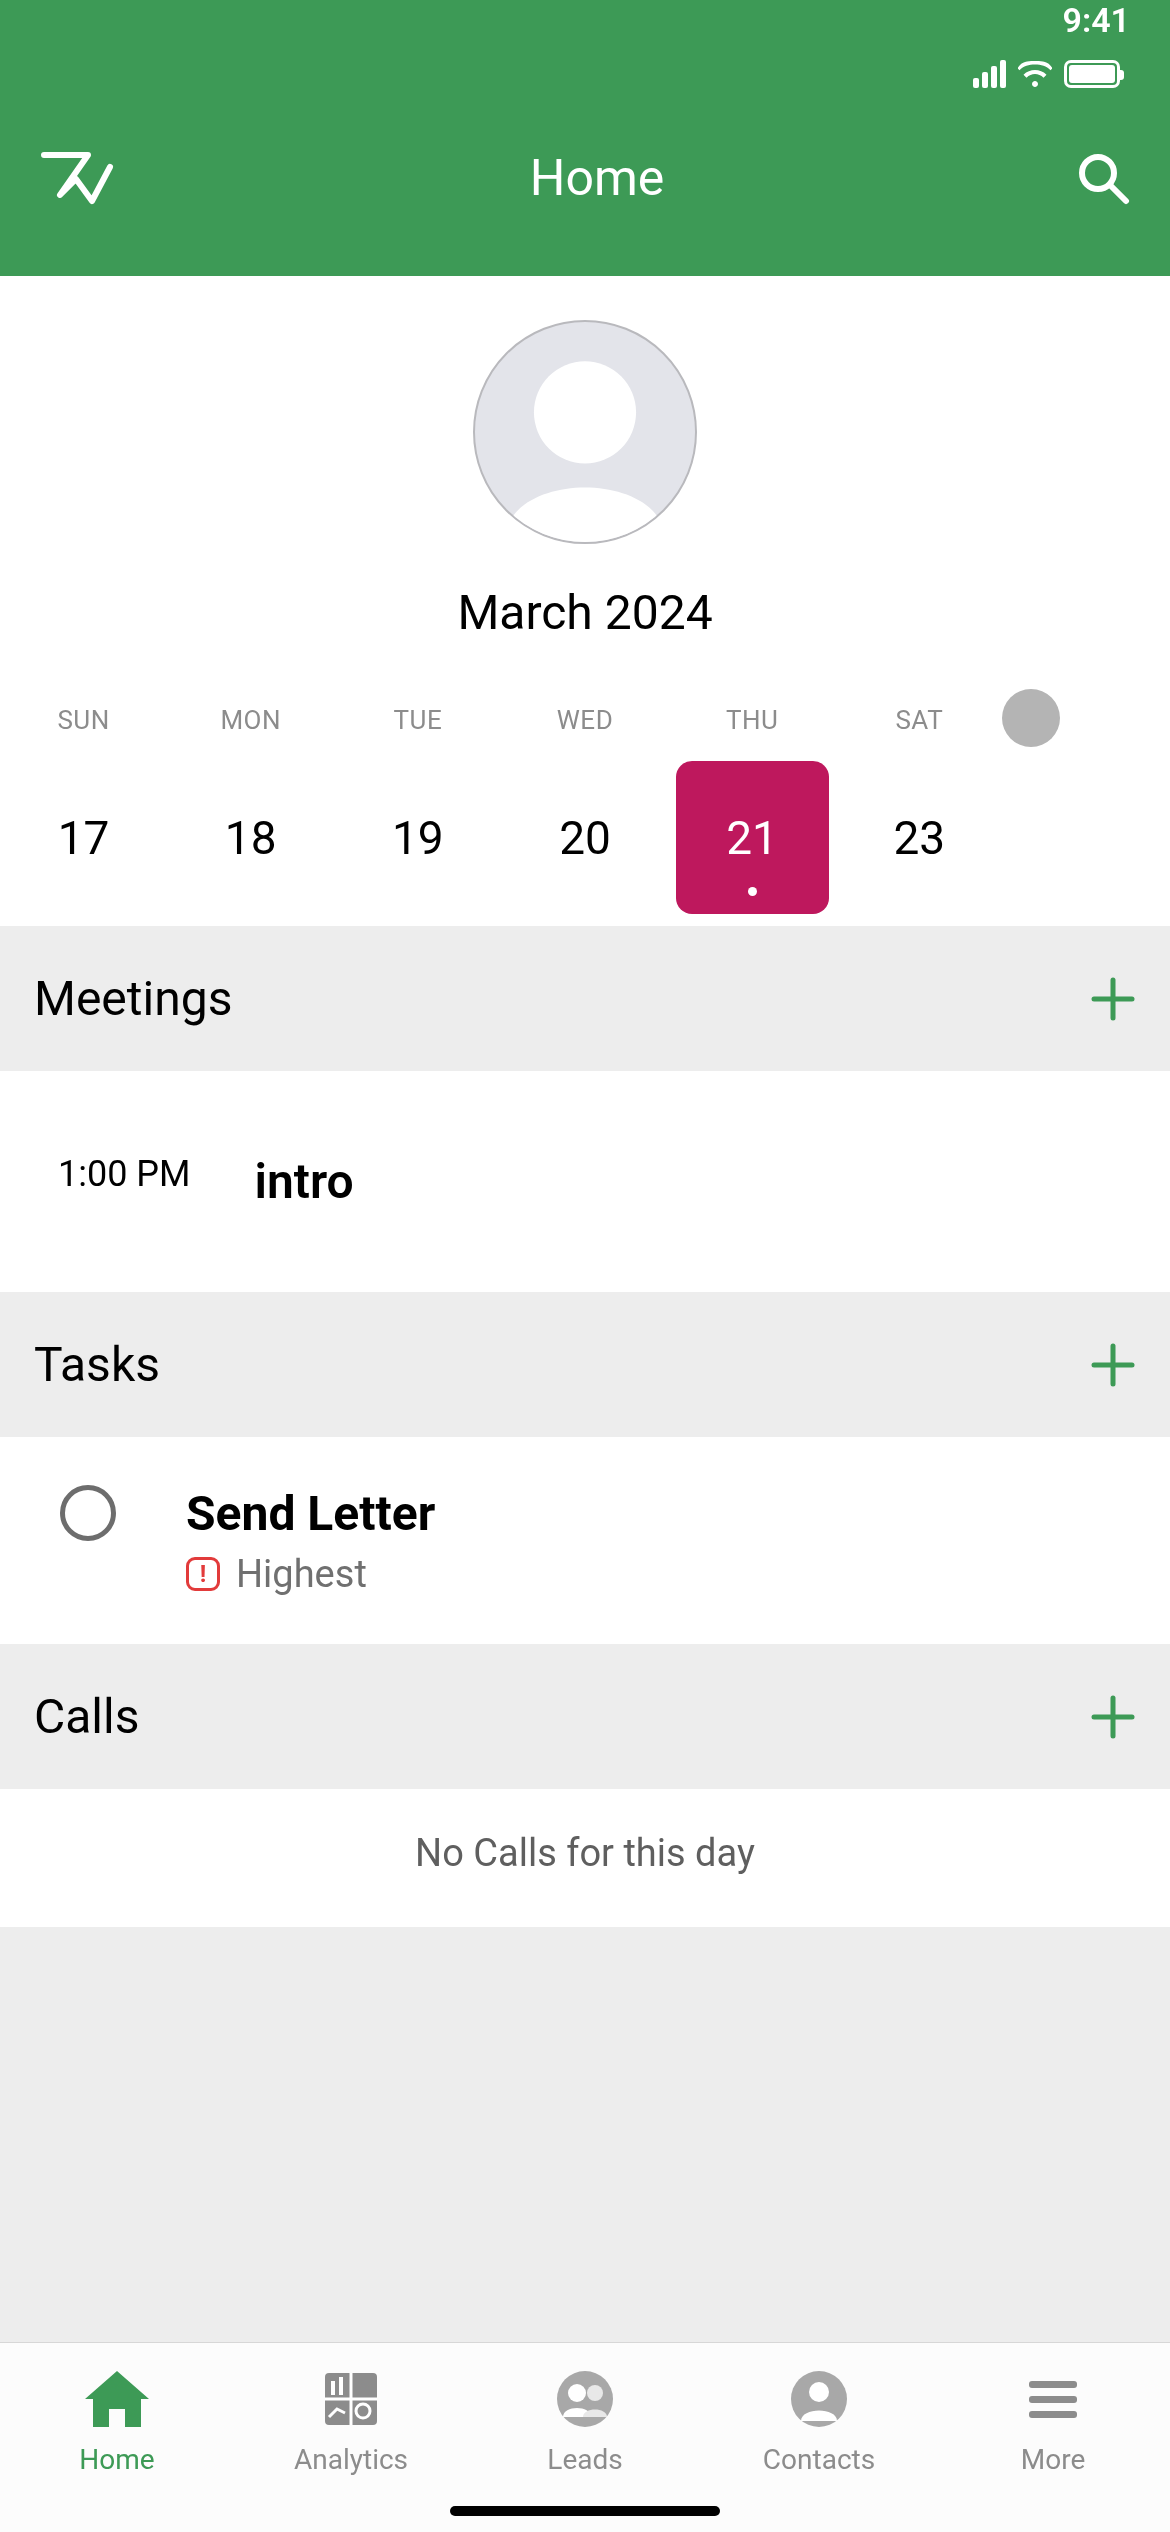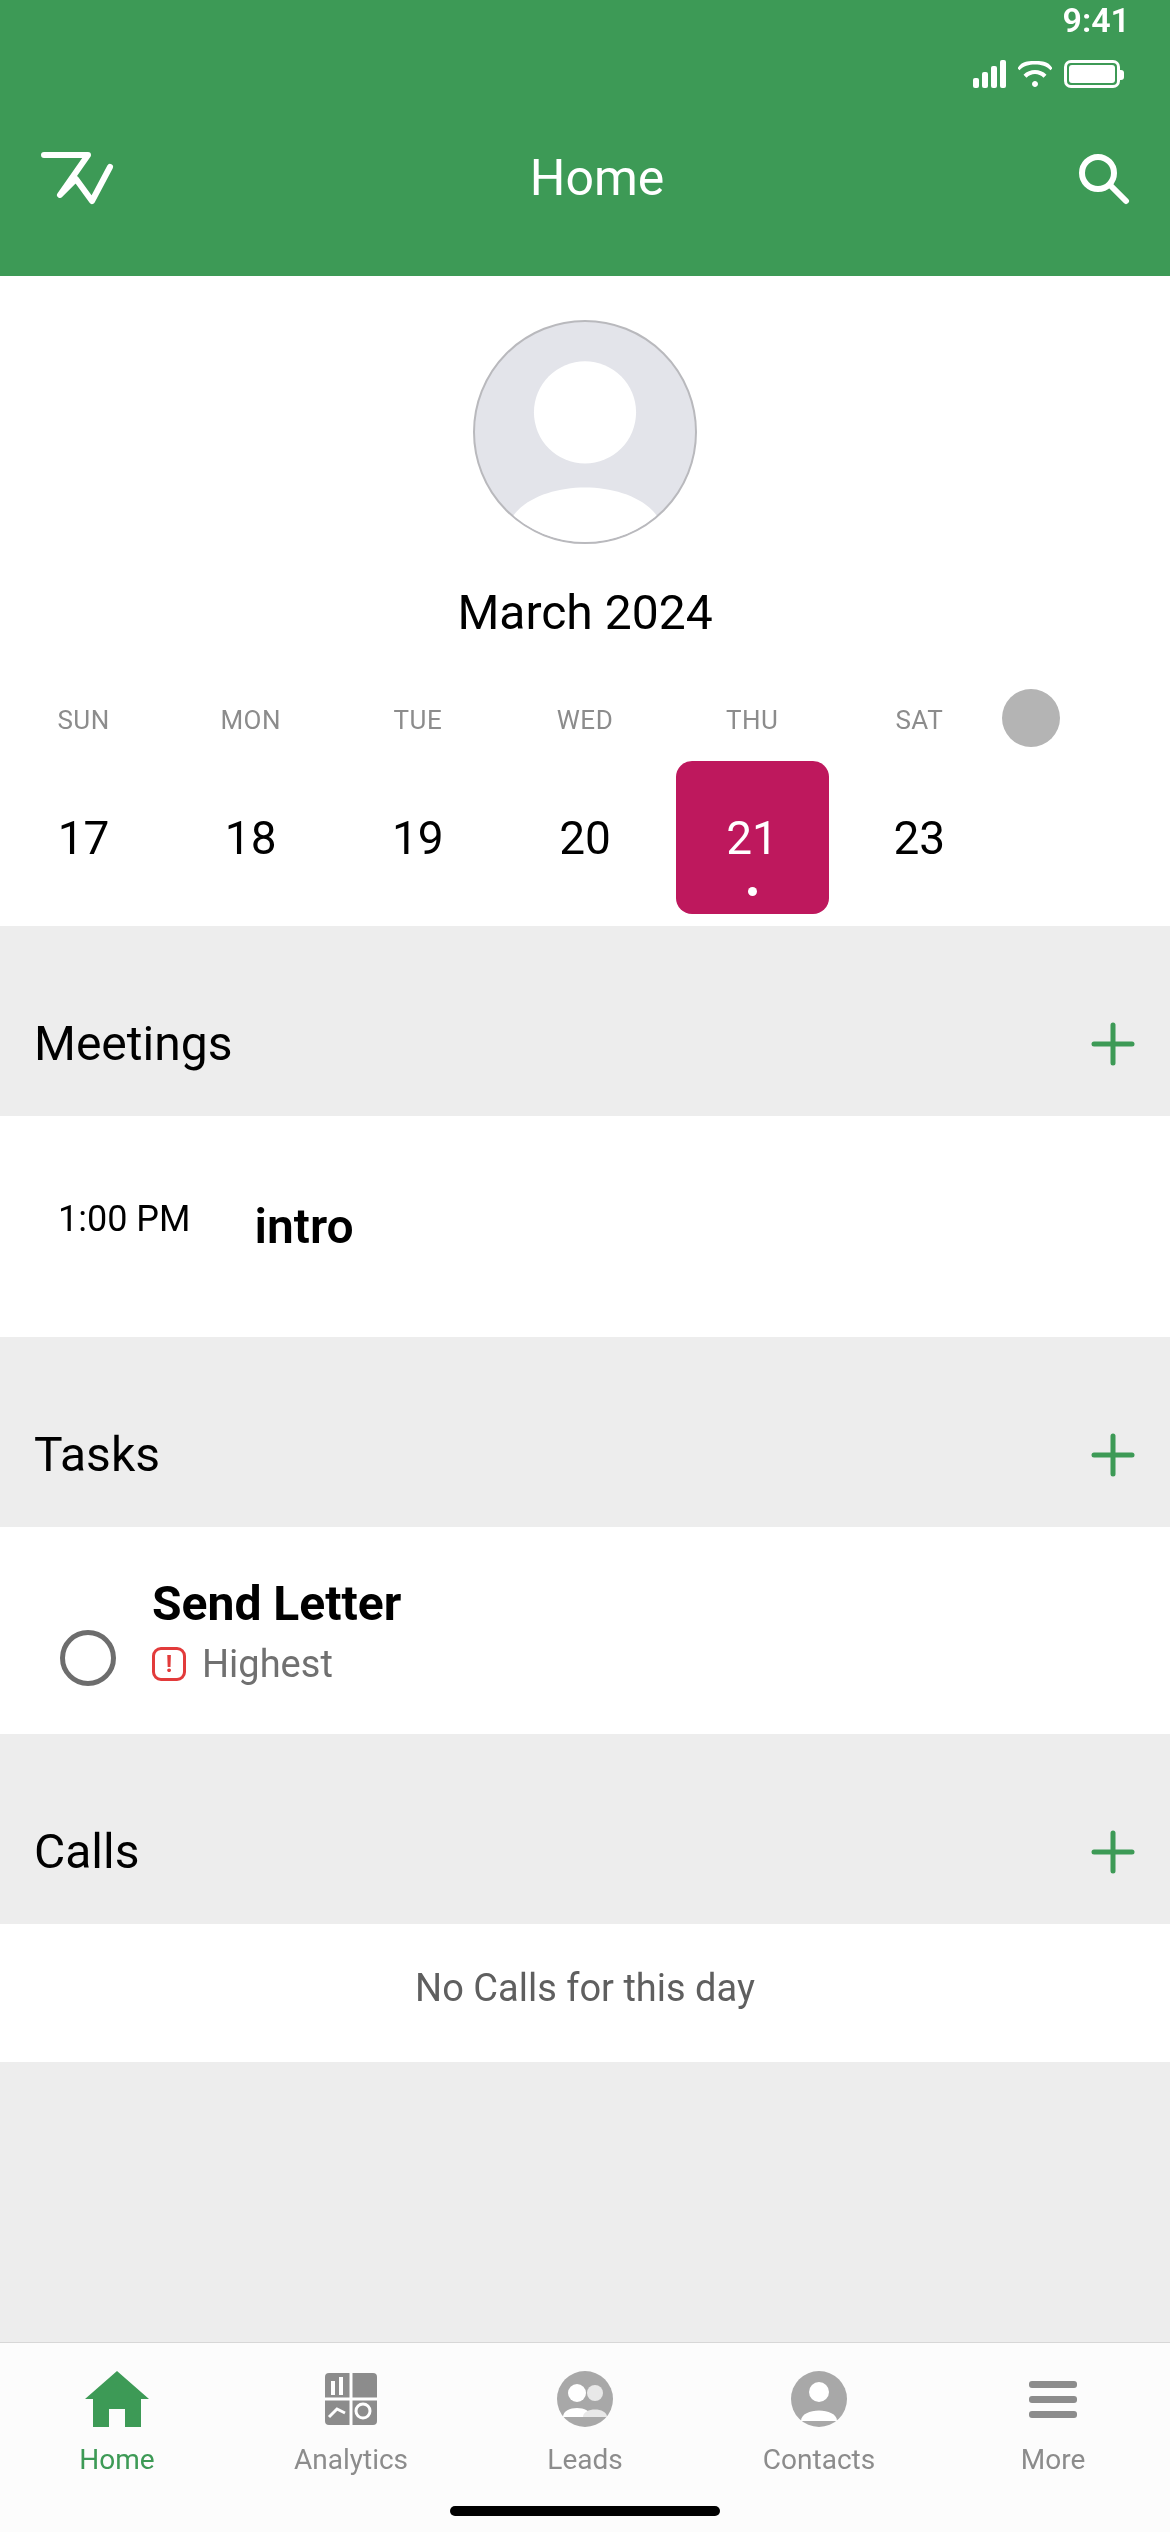--- a/index.html
+++ b/index.html
@@ -175,21 +175,20 @@
       top: 30px;
       right: 110px;
     }
     
     .section-header {
       background: #ededed;
       display: flex;
       align-items: center;
       justify-content: space-between;
       padding: 44px 34px;
-      margin-top: 45px;
     }
     .section-title {
       font-size: 48px;
       color: #000;
     }
     .plus-btn {
       font-size: 56px;
       color: #3d9a56;
       line-height: 0.6;
       font-weight: 300;
@@ -208,23 +207,23 @@
     }
     .meeting-title {
       font-size: 48px;
       font-weight: 600;
       color: #000;
     }
     
     .task-row {
       background: #fff;
       display: flex;
-      align-items: flex-end;
+      align-items: flex-start;
       padding: 48px 34px 48px 60px;
-      gap: 36px;
+      gap: 70px;
     }
     .task-check {
       width: 56px;
       height: 56px;
       border: 5px solid #6d6d6d;
       border-radius: 50%;
     }
     .task-body { display:flex; flex-direction:column; gap:10px; }
     .task-title {
       font-size: 48px;

